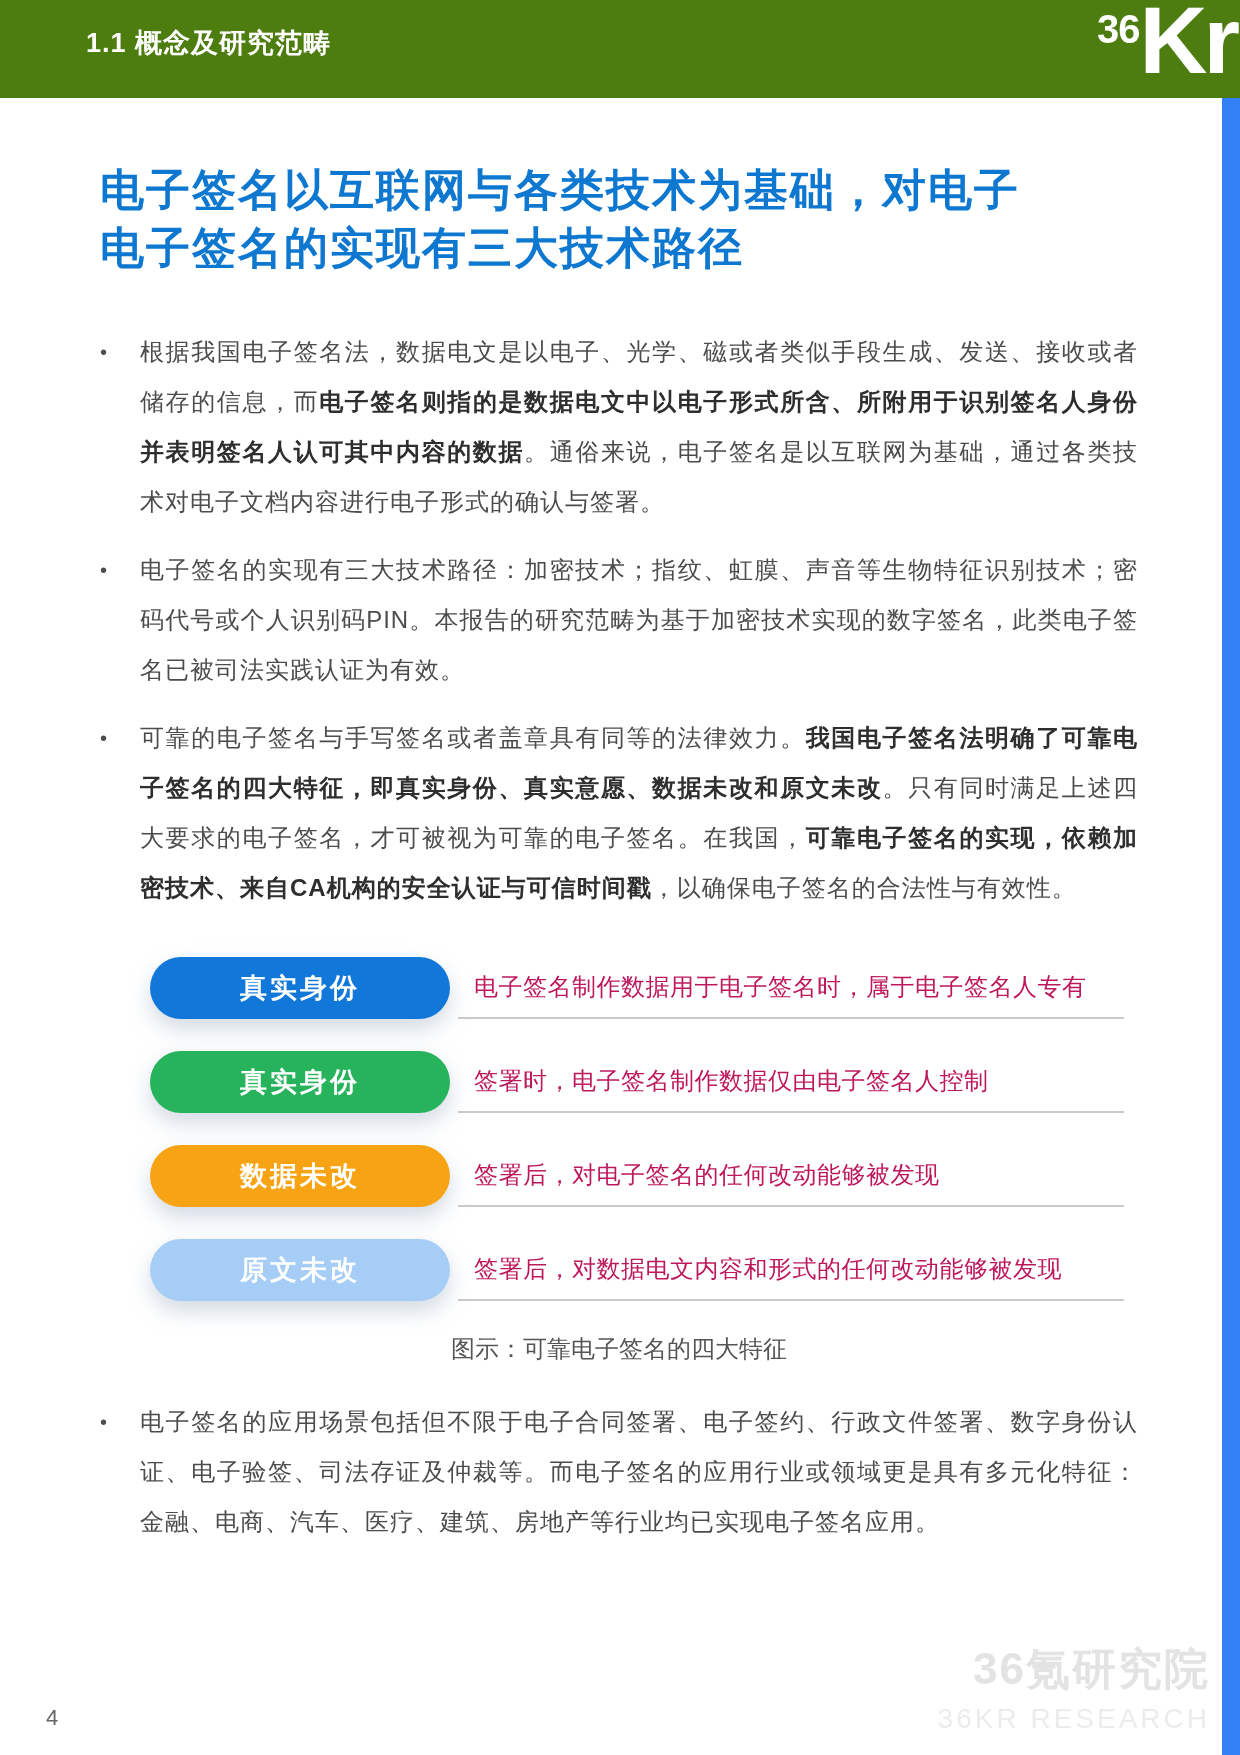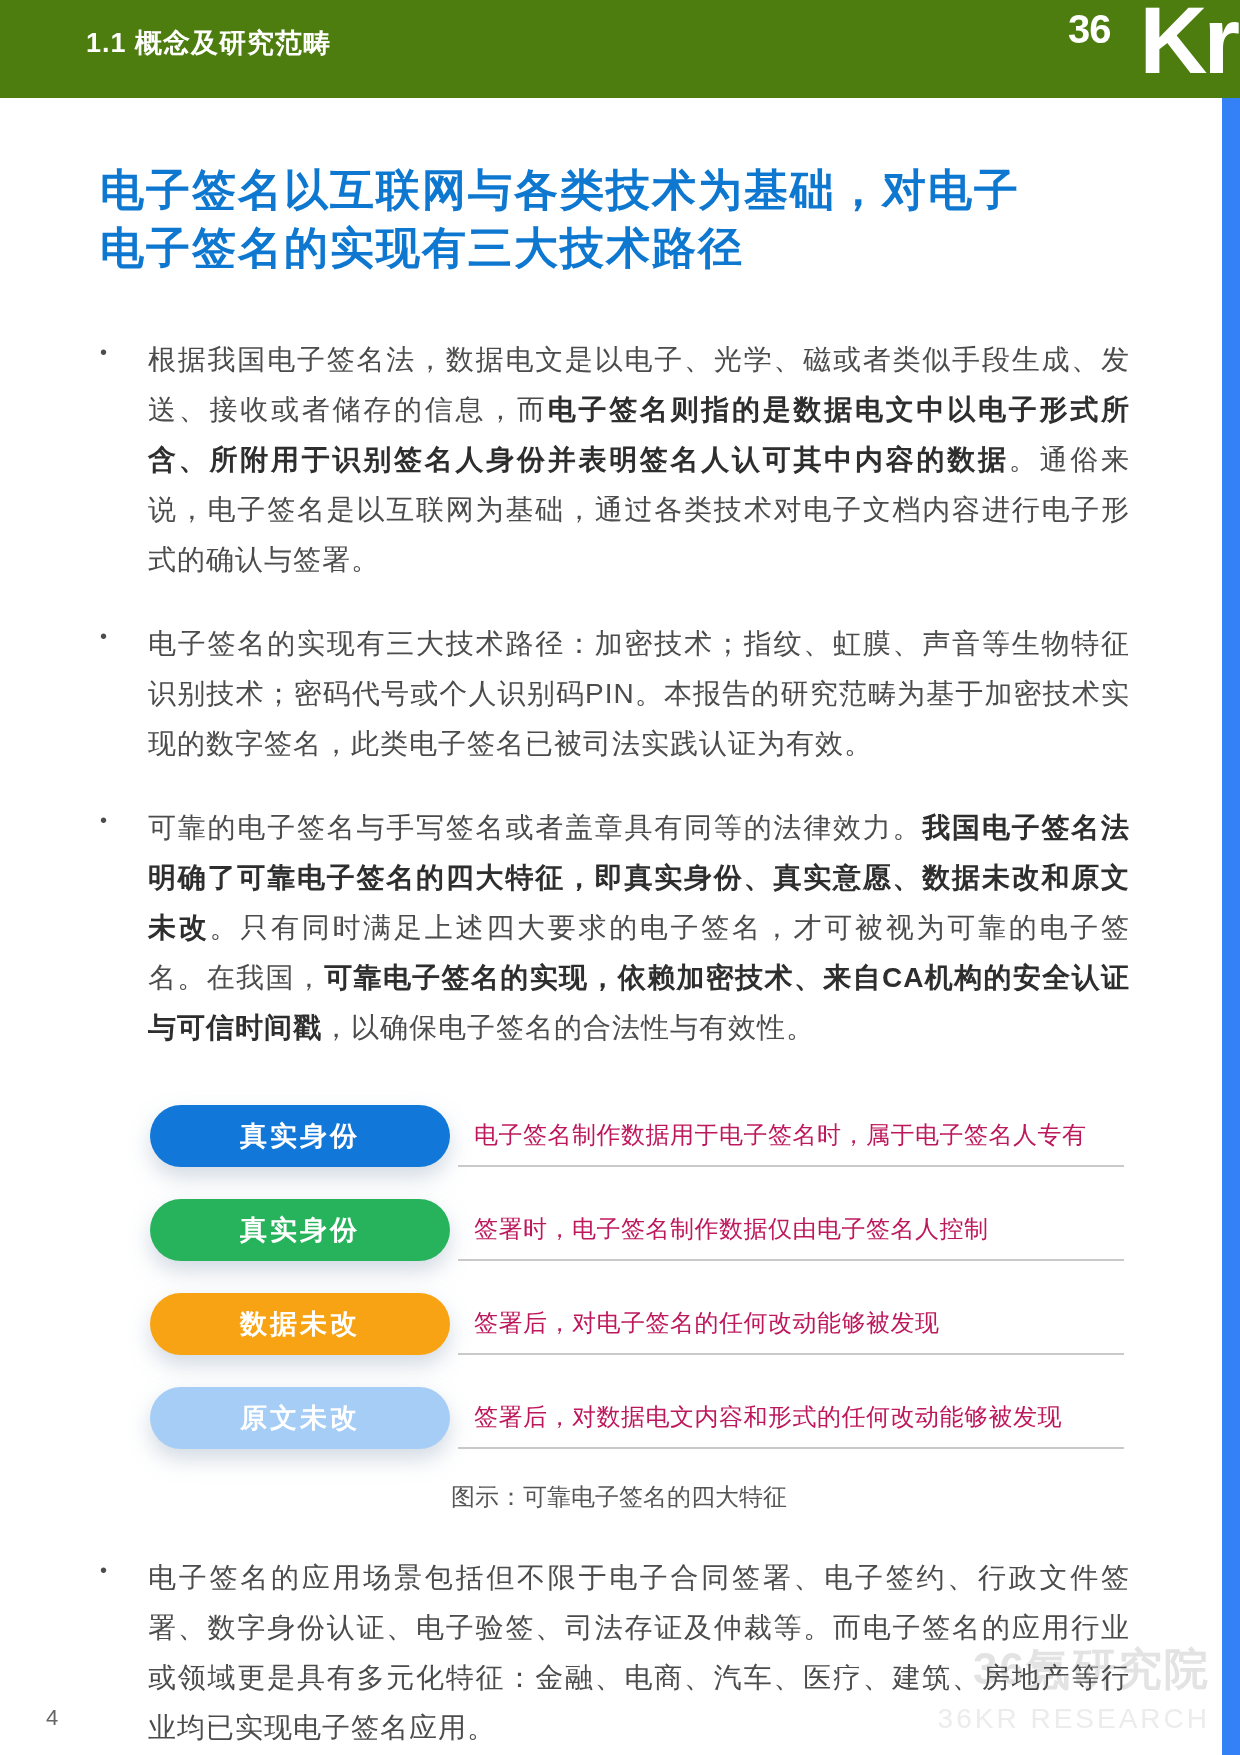--- a/index.html
+++ b/index.html
@@ -4,34 +4,34 @@
 <style>
   html,body{margin:0;padding:0;}
   body{
     width:1240px;height:1755px;position:relative;background:#ffffff;
     font-family:"Liberation Sans", sans-serif;overflow:hidden;
   }
   
   .header{position:absolute;top:0;left:0;width:1240px;height:98px;background:#4d7c0f;z-index:2;}
   .header-title{position:absolute;left:86px;top:25px;color:#ffffff;font-size:27px;font-weight:bold;letter-spacing:1px;}
   
-  .logo{position:absolute;top:4px;right:4px;z-index:5;color:#ffffff;display:flex;align-items:flex-start;gap:29px;}
+  .logo{position:absolute;top:4px;right:4px;z-index:5;color:#ffffff;display:flex;align-items:flex-start;}
   .logo-36{font-size:40px;font-weight:800;line-height:1;margin-top:5px;letter-spacing:-1px;}
   .logo-kr{font-size:94px;font-weight:800;line-height:0.84;margin-top:-2px;letter-spacing:-4px;}
   
   .side-strip{position:absolute;top:0;right:0;width:18px;height:1755px;background:#3380f7;z-index:1;}
 
   .content{position:absolute;left:100px;top:85px;width:1038px;z-index:2;}
 
   .doc-title{margin:76px 0 0 0;color:#0e78d1;font-size:44px;line-height:58px;font-weight:800;letter-spacing:2px;}
 
   .bullets{margin-top:50px;}
   .bullet{display:flex;margin-bottom:18px;}
   .dot{width:40px;flex:none;font-size:20px;line-height:50px;color:#4c4c4c;}
-  .btext{margin:8px;flex:1;font-size:28px;line-height:50px;color:#4c4c4c;text-align:justify;letter-spacing:1px;}
+  .btext{margin:0;flex:1;font-size:24px;line-height:50px;color:#4c4c4c;text-align:justify;letter-spacing:1px;}
   .btext .seg-b{font-weight:bold;color:#2e2e2e;}
 
   .features{margin:44px 14px 0 50px;}
   .feature-row{display:flex;align-items:stretch;height:62px;margin-bottom:32px;}
   .pill{flex:none;width:300px;border-radius:31px;color:#ffffff;font-size:27px;font-weight:bold;
         display:flex;align-items:center;justify-content:center;letter-spacing:3px;
         box-shadow:0 10px 22px rgba(125,150,175,0.35);}
   .feature-desc{flex:1;margin-left:8px;padding-left:16px;display:flex;align-items:center;
         font-size:24px;color:#be185d;border-bottom:2px solid #c9c9c9;letter-spacing:0.5px;}
 

